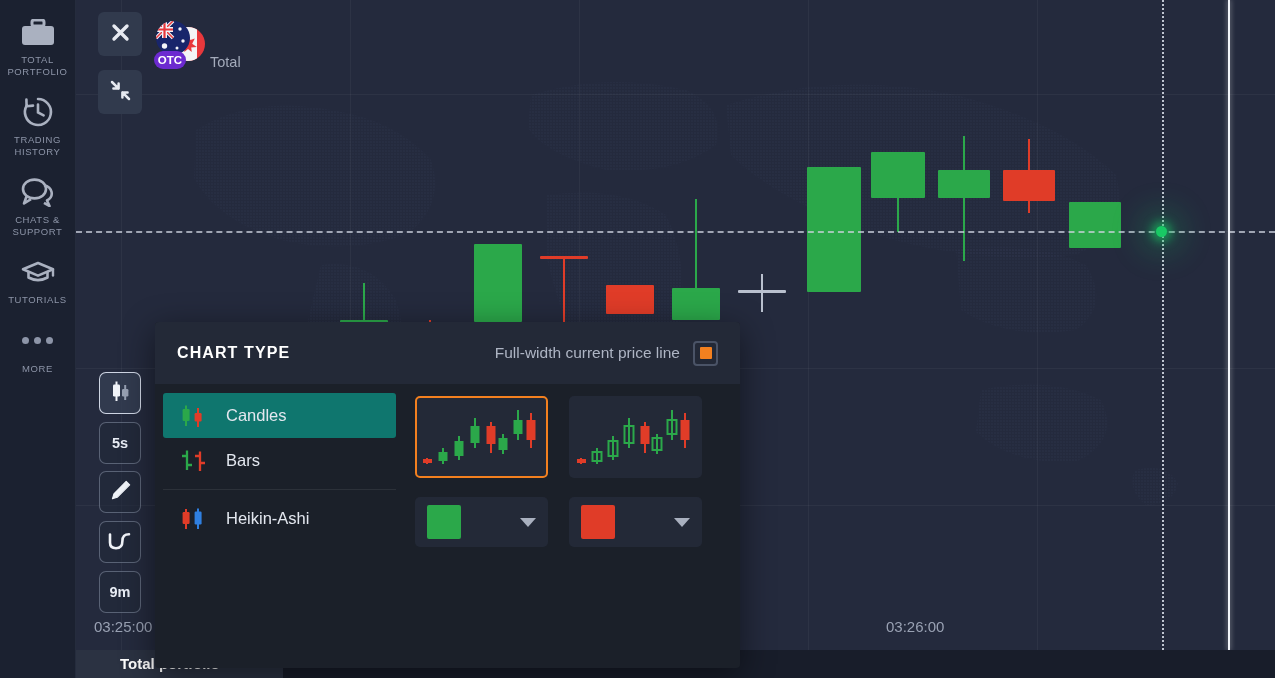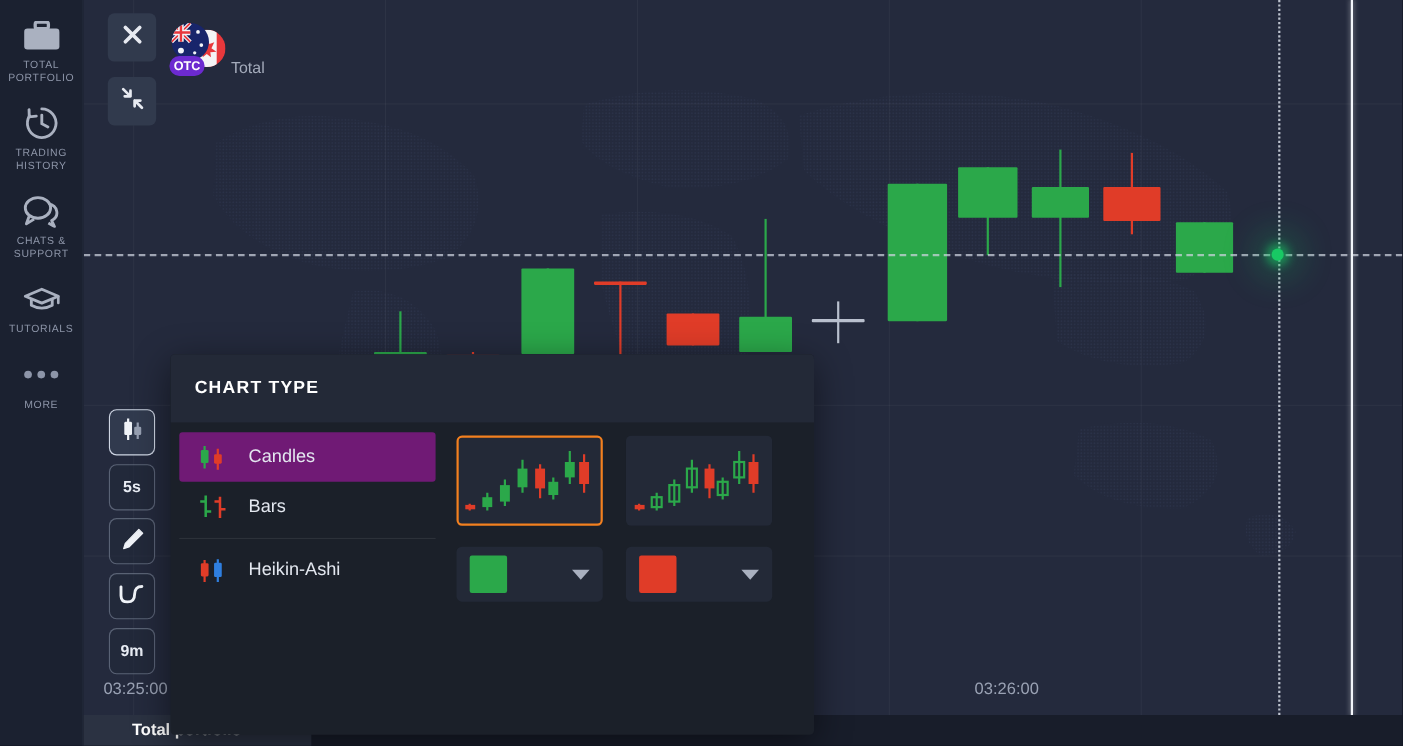--- a/index.html
+++ b/index.html
@@ -155,21 +155,21 @@
   }
   .chk i { width: 12px; height: 12px; background: #f3801f; display: block; border-radius: 1px; }
 
   .panel-body { display: flex; height: 284px; }
   .opt-col { width: 249px; padding-top: 9px; }
   .opt {
     height: 45px; margin: 0 8px; padding-left: 16px;
     display: flex; align-items: center; gap: 17px; cursor: pointer;
     border-radius: 3px; position: relative;
   }
-  .opt.sel { background: #701a75; }
+  .opt.sel { background: #0f766e; }
   .opt-label { color: #e3e7ef; font-size: 16.5px; }
   .opt-sep {
     height: 1px; background: rgba(255,255,255,.08); margin: 6px 8px;
   }
   .opt-icon { width: 30px; height: 26px; display: flex; align-items: center; justify-content: center; }
 
   .disp-col { flex: 1; padding: 12px 0 0 11px; }
   .disp-title { color: #aeb5c4; font-size: 16px; margin-bottom: 13px; }
   .prev-row { display: flex; gap: 21px; }
   .prev {
@@ -425,20 +425,26 @@
     </span>
   </div>
   <div class="tool-btn" style="top:571px">
     <span>9m</span>
   </div>
 
   <div class="panel">
 
     <div class="panel-head">
       <span class="panel-title">CHART TYPE</span>
+      <span class="panel-head-right">
+        <span class="fw-label">Full-width current price line</span>
+        <span class="chk">
+            <i></i>
+          </span>
+      </span>
     </div>
 
     <div class="panel-body">
 
       <div class="opt-col">
 
 
         <div class="opt sel">
           <span class="opt-icon">
             <svg width="30" height="26" viewBox="0 0 30 26">

